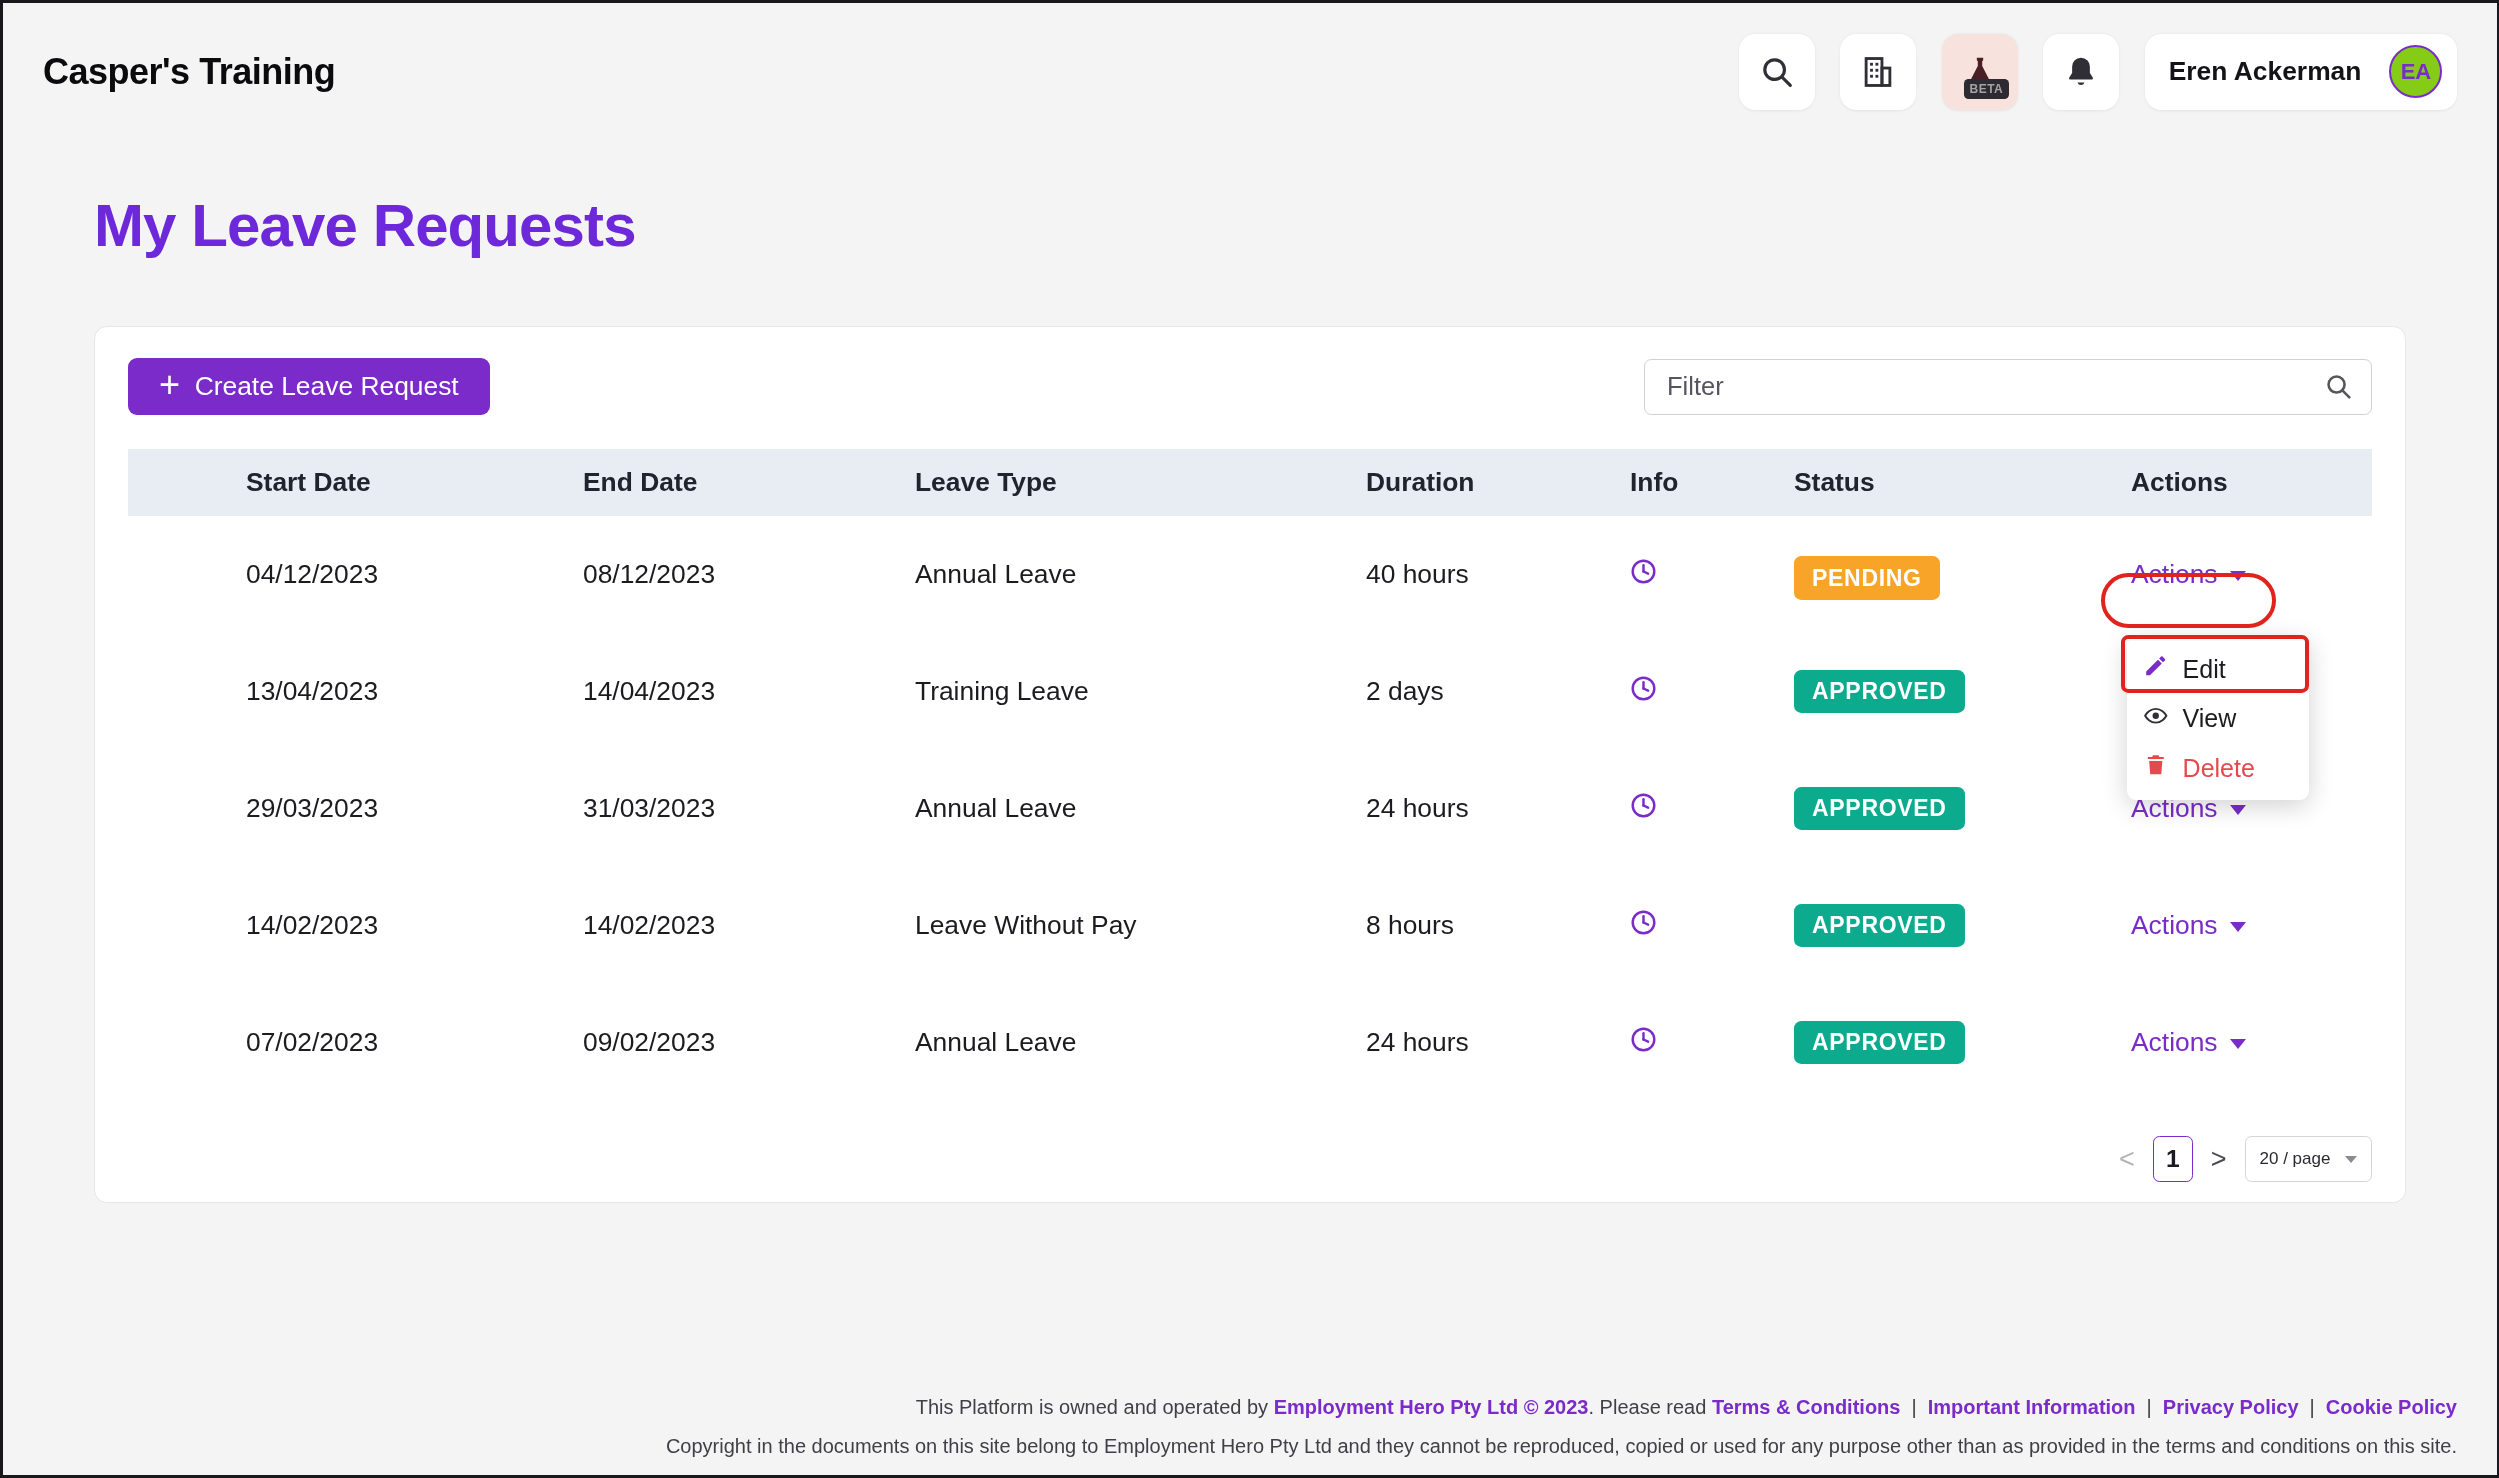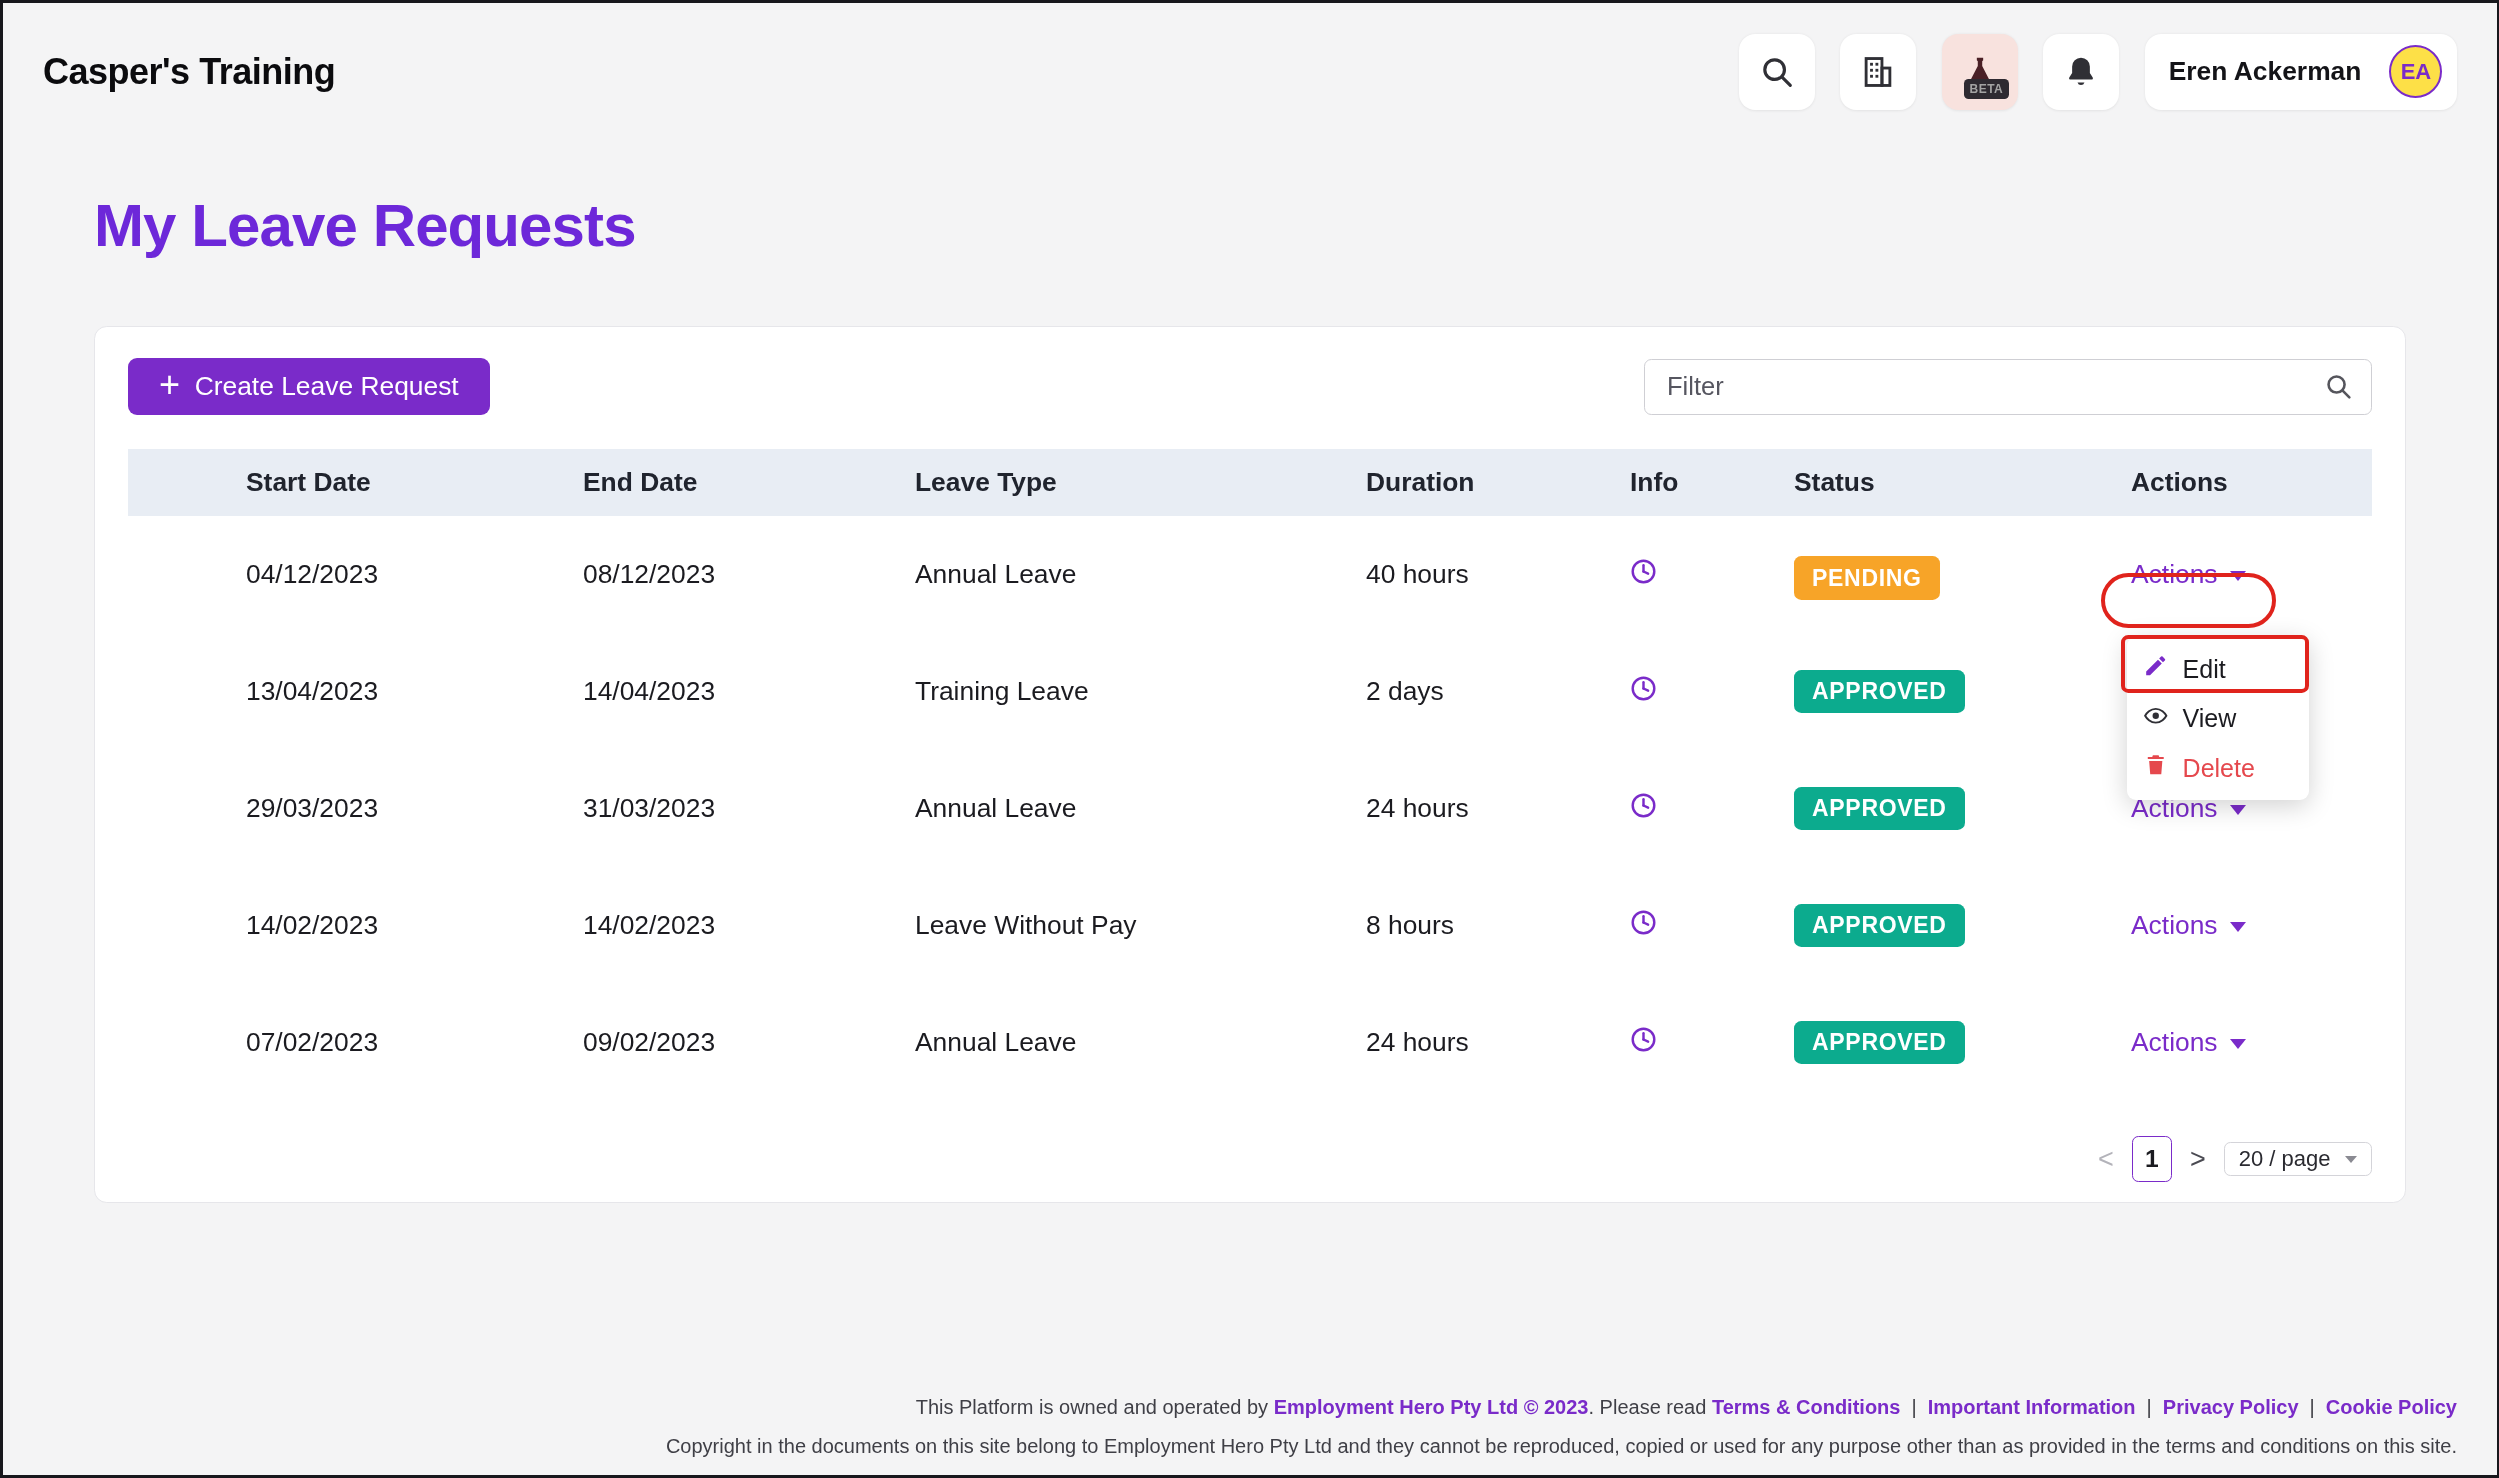--- a/index.html
+++ b/index.html
@@ -65,21 +65,21 @@
     height: 76px;
   }
   .user-name { font-size: 26.4px; font-weight: 700; color: #141418; }
   .avatar {
     width: 53px; height: 53px;
     border-radius: 50%;
     border: 2.7px solid #7a2bc9;
     color: #7a2bc9;
     font-size: 22px; font-weight: 600;
     display: flex; align-items: center; justify-content: center;
-    background: #fde047;
+    background: #84cc16;
   }
 
   
   .page-title {
     margin: 51px 0 66px 91px;
     font-size: 60px;
     font-weight: 700;
     letter-spacing: -0.9px;
     color: #6d28d9;
   }
@@ -210,26 +210,26 @@
   .pg-page {
     min-width: 40px; height: 46px;
     border: 1.8px solid #7a2bc9;
     border-radius: 6.4px;
     display: inline-flex; align-items: center; justify-content: center;
     font-size: 24.6px; font-weight: 600; color: #1b1b20;
     cursor: pointer;
     padding: 0 5.5px;
   }
   .pg-size {
-    height: 34px;
+    height: 46px;
     border: 0.9px solid #d4d4d9;
     border-radius: 6.4px;
     display: inline-flex; align-items: center; gap: 14.6px;
     padding: 0 14px;
-    font-size: 22px; color: #2a2a30;
+    font-size: 17px; color: #2a2a30;
     background: #ffffff;
     cursor: pointer;
   }
   .pg-size-caret {
     width: 0; height: 0;
     border-left: 6.4px solid transparent;
     border-right: 6.4px solid transparent;
     border-top: 7.3px solid #8a8a92;
   }
 

